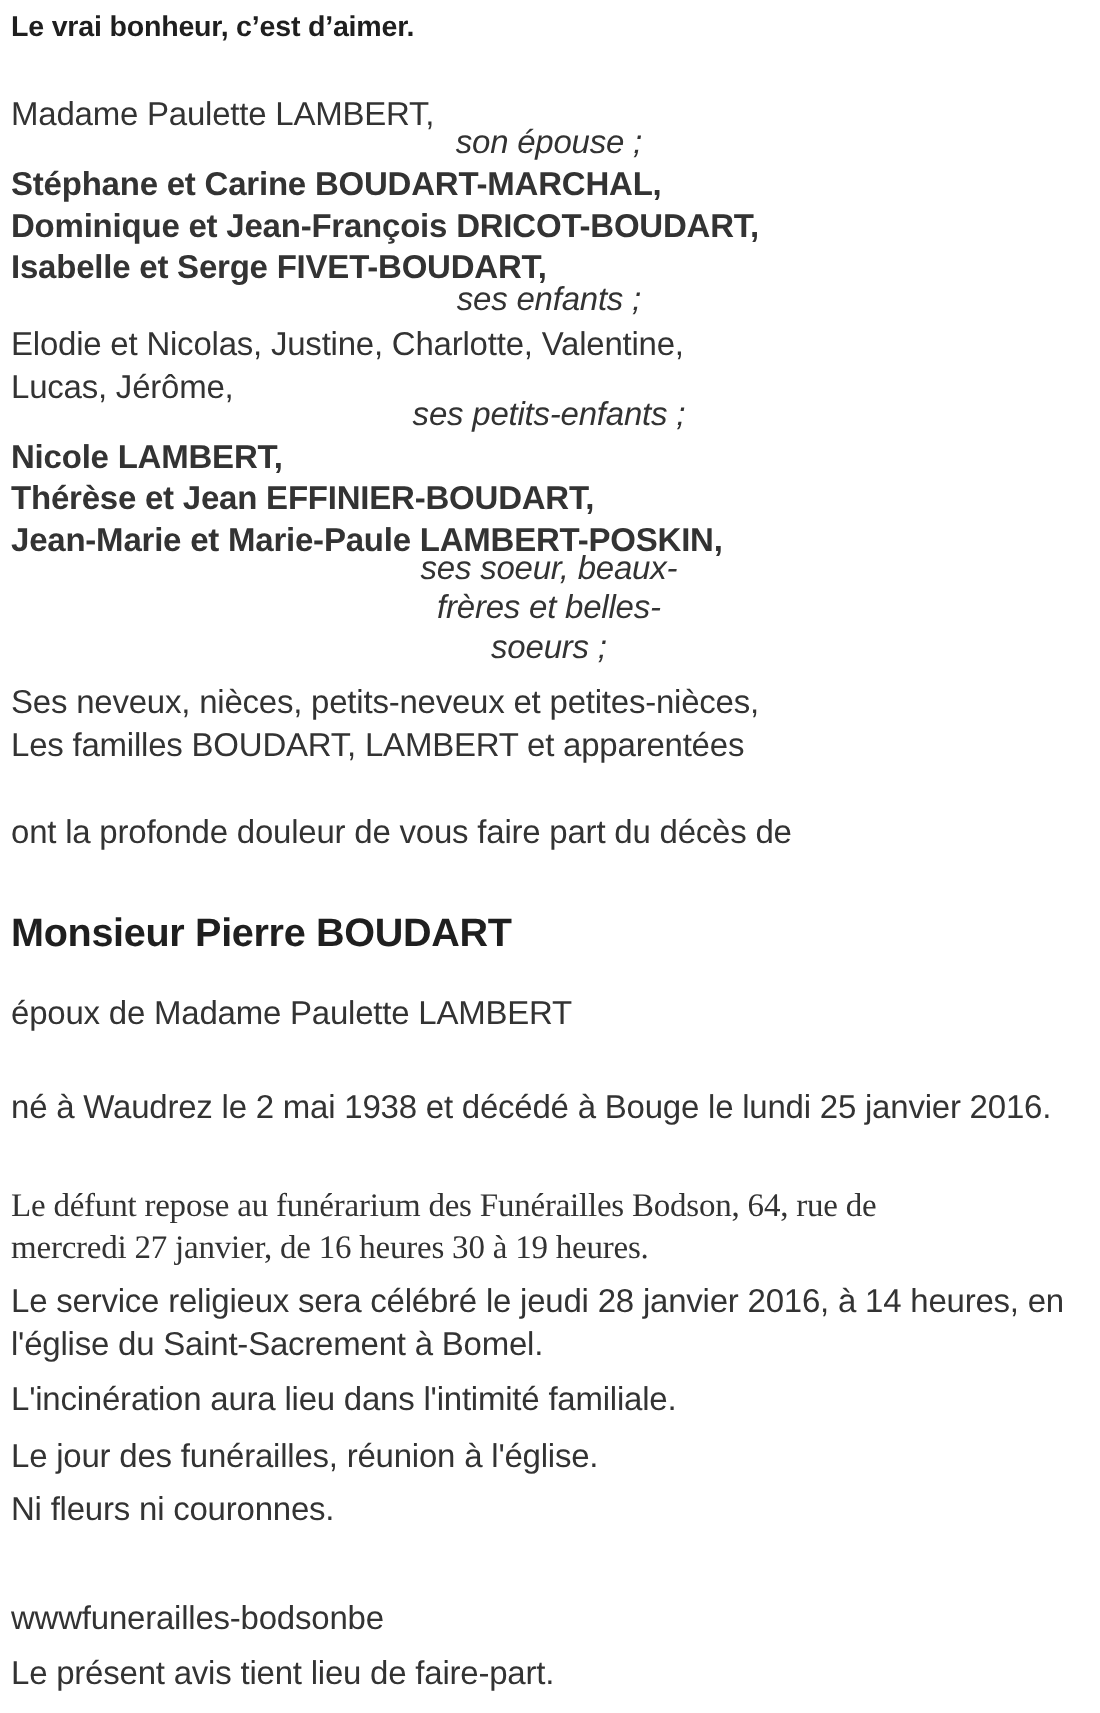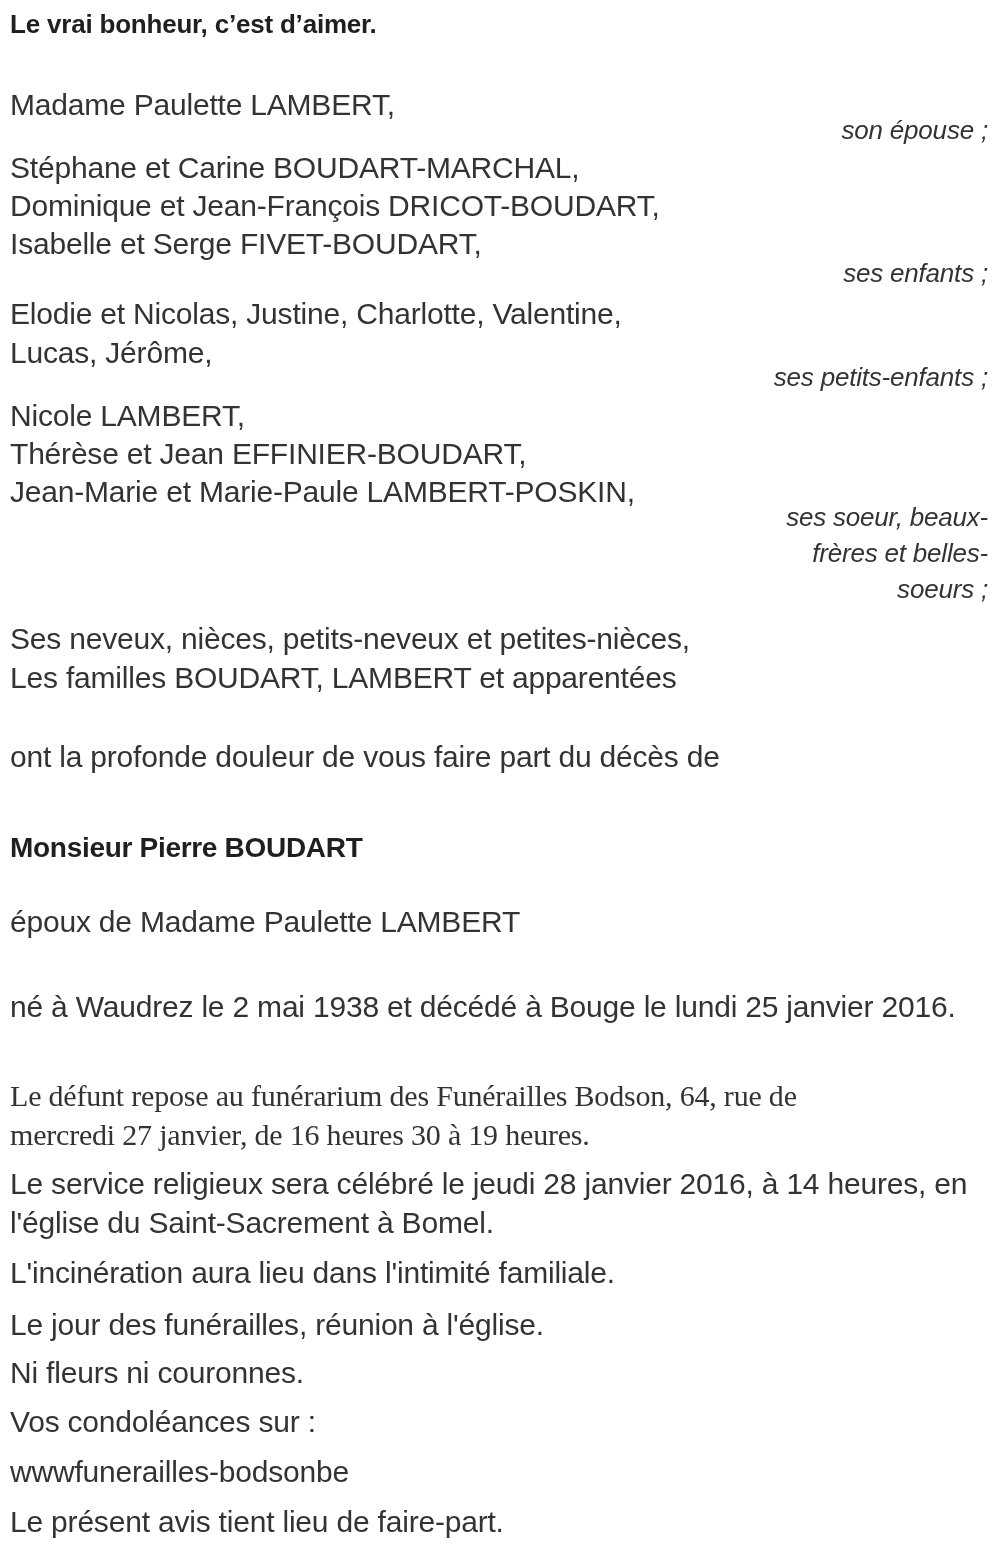--- a/index.html
+++ b/index.html
@@ -32,33 +32,33 @@
     color: #1f1f1f;
     line-height: 40px;
     letter-spacing: -0.2px;
   }
   .name-line, .body-line {
     font-size: 30px;
     letter-spacing: -0.2px;
     color: #333333;
   }
   .names-a { line-height: 40px; }
-  .names-b, .names-d { line-height: 38px; }
+  .names-b, .names-d { line-height: 38px; font-weight: bold; }
   .names-c, .names-e, .para-3l, .para-2l { line-height: 39px; }
   .single { line-height: 40px; }
   .relation {
-    font-size: 26px;
+    font-size: 30px;
     font-style: italic;
-    text-align: right;
+    text-align: center;
     line-height: 36px;
     color: #333333;
     letter-spacing: -0.2px;
   }
   .deceased-title {
-    font-size: 28px;
+    font-size: 36px;
     font-weight: 700;
     color: #1f1f1f;
     line-height: 60px;
     letter-spacing: -0.3px;
   }
 </style>
 </head>
 <body>
 
 <div class="doc">
@@ -114,19 +114,18 @@
     <div class="body-line para-2l">Le service religieux sera célébré le jeudi 28 janvier 2016, à 14 heures, en</div>
     <div class="body-line para-2l">l'église du Saint-Sacrement à Bomel.</div>
   </div>
 
   <div class="abs body-line single" style="top:1253px;">L'incinération aura lieu dans l'intimité familiale.</div>
 
   <div class="abs body-line single" style="top:1305px;">Le jour des funérailles, réunion à l'église.</div>
 
   <div class="abs body-line single" style="top:1353px;">Ni fleurs ni couronnes.</div>
 
-  <div class="abs body-line single" style="top:1402px;">Vos condoléances sur :</div>
 
   <div class="abs body-line single" style="top:1452px;">wwwfunerailles-bodsonbe</div>
 
   <div class="abs body-line single" style="top:1502px;">Le présent avis tient lieu de faire-part.</div>
 
 </div>
 
 </body></html>

